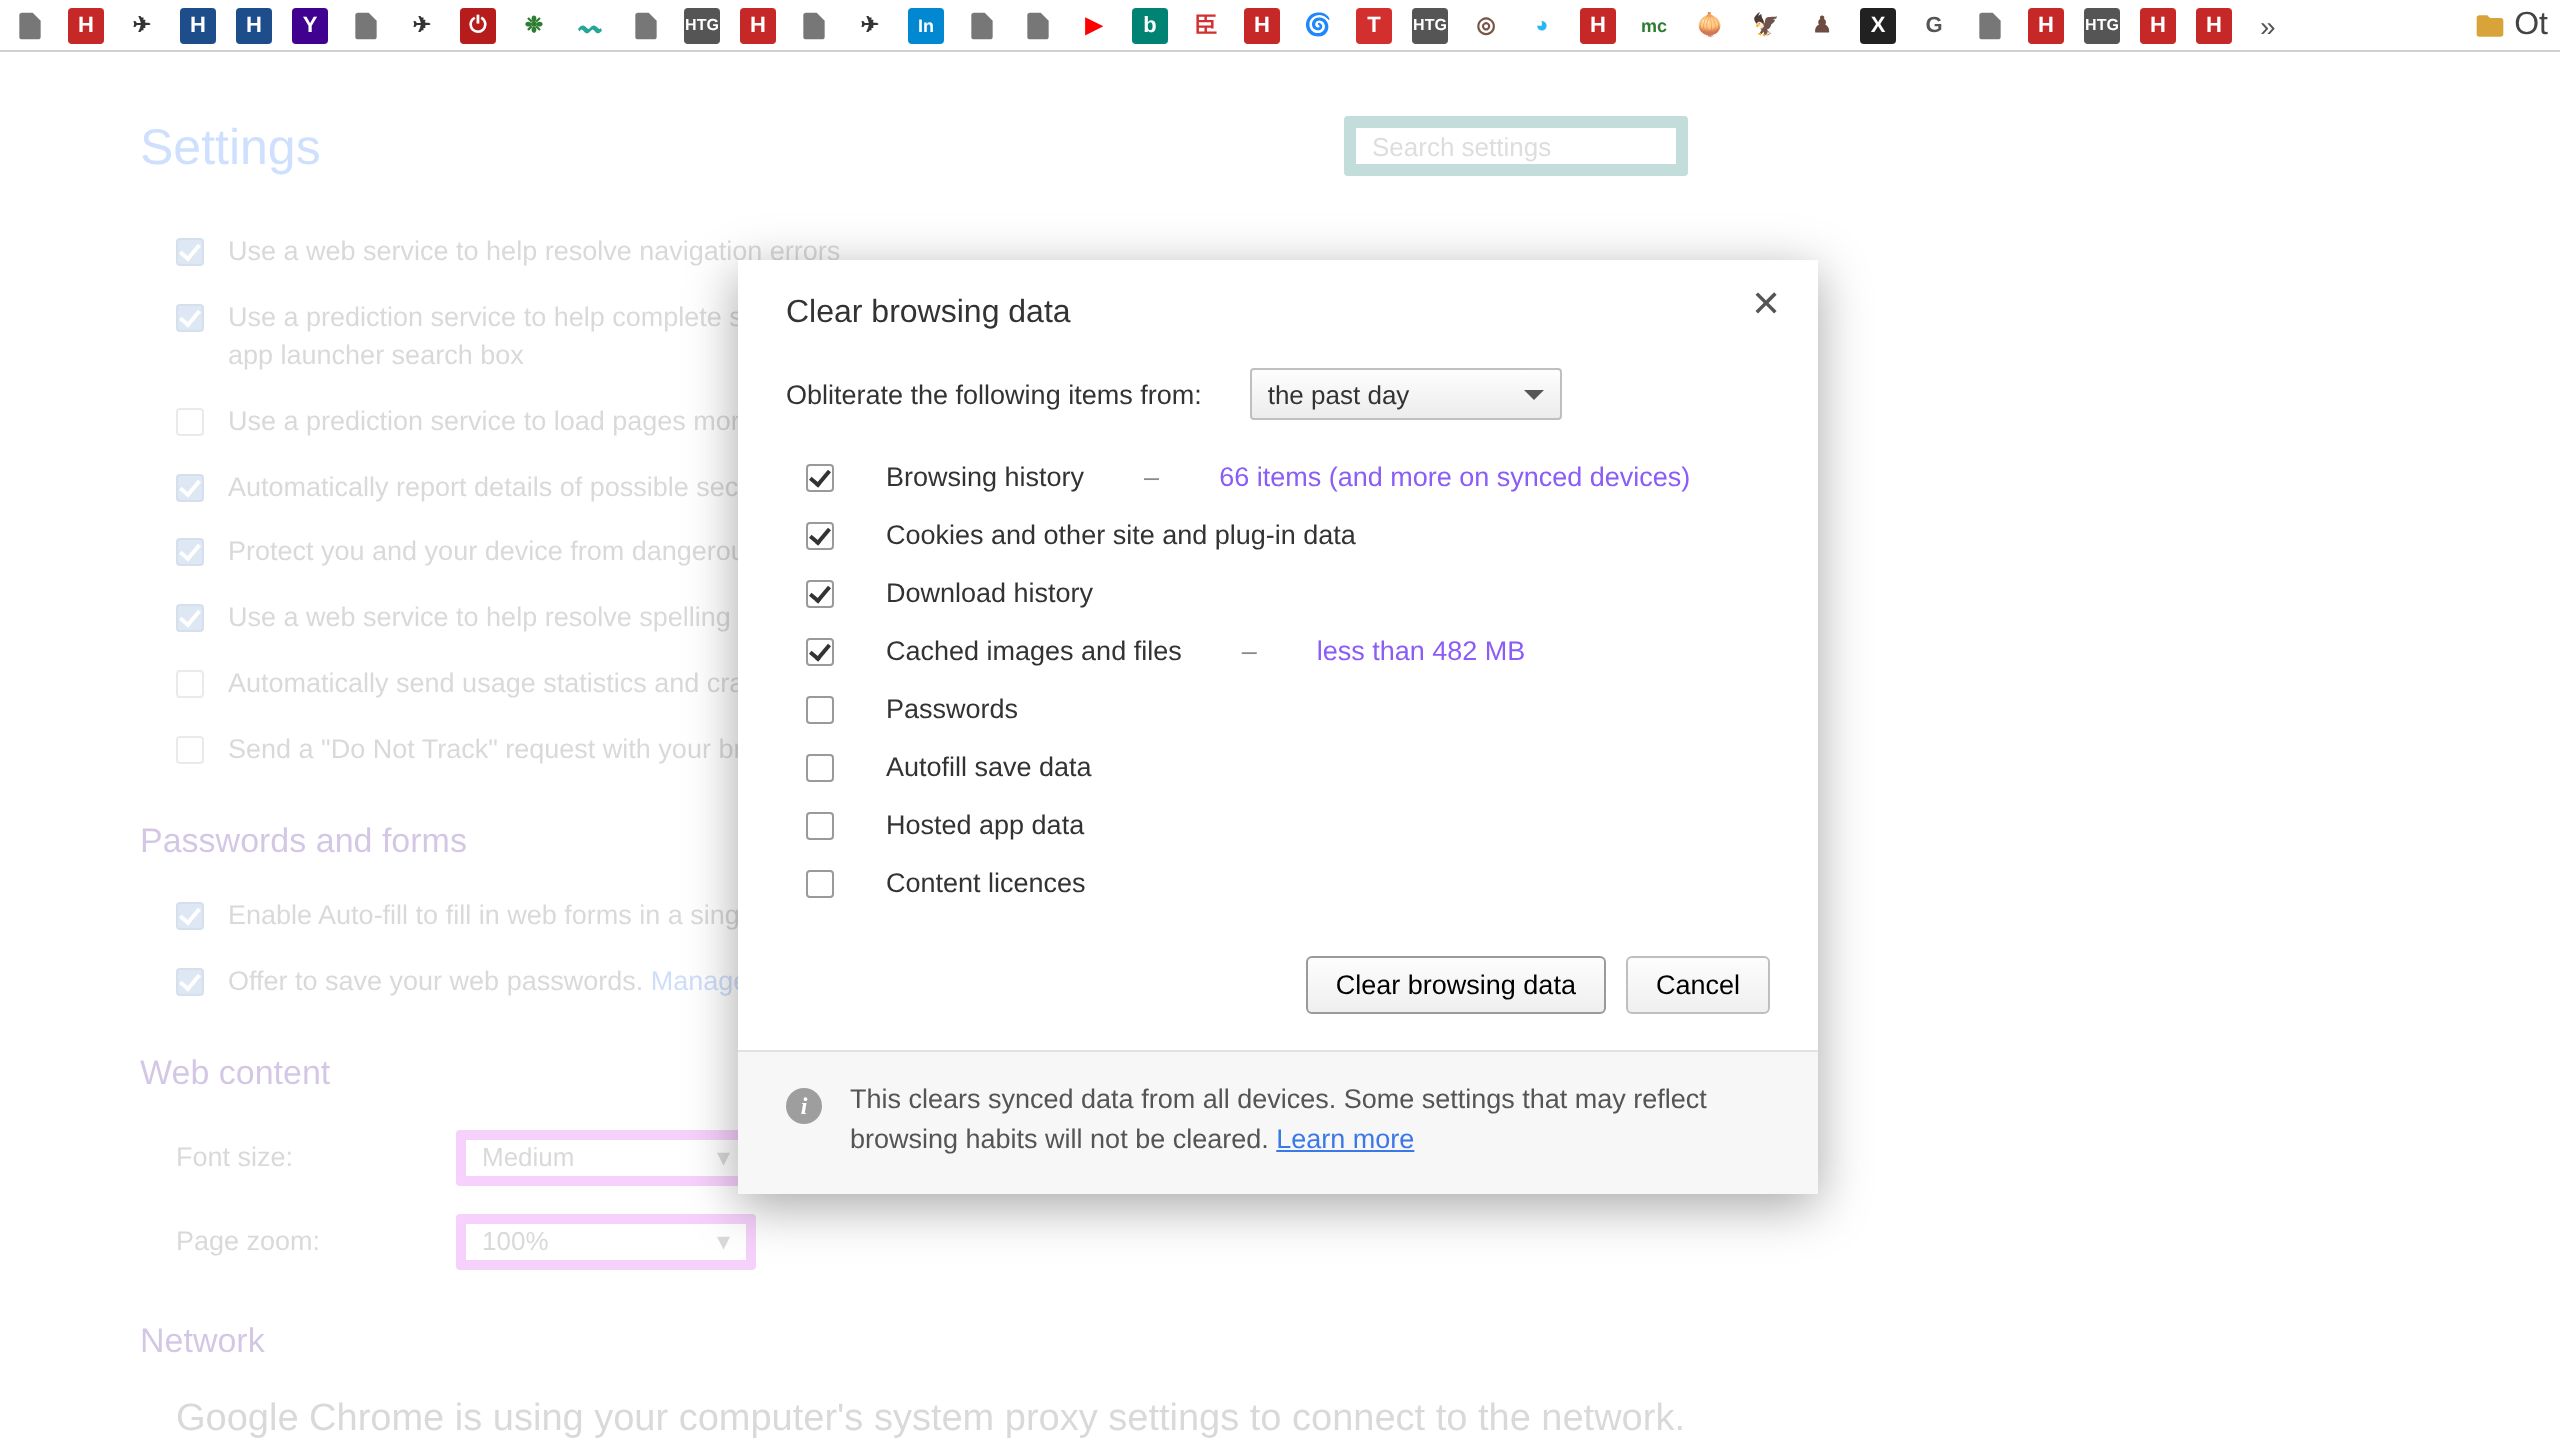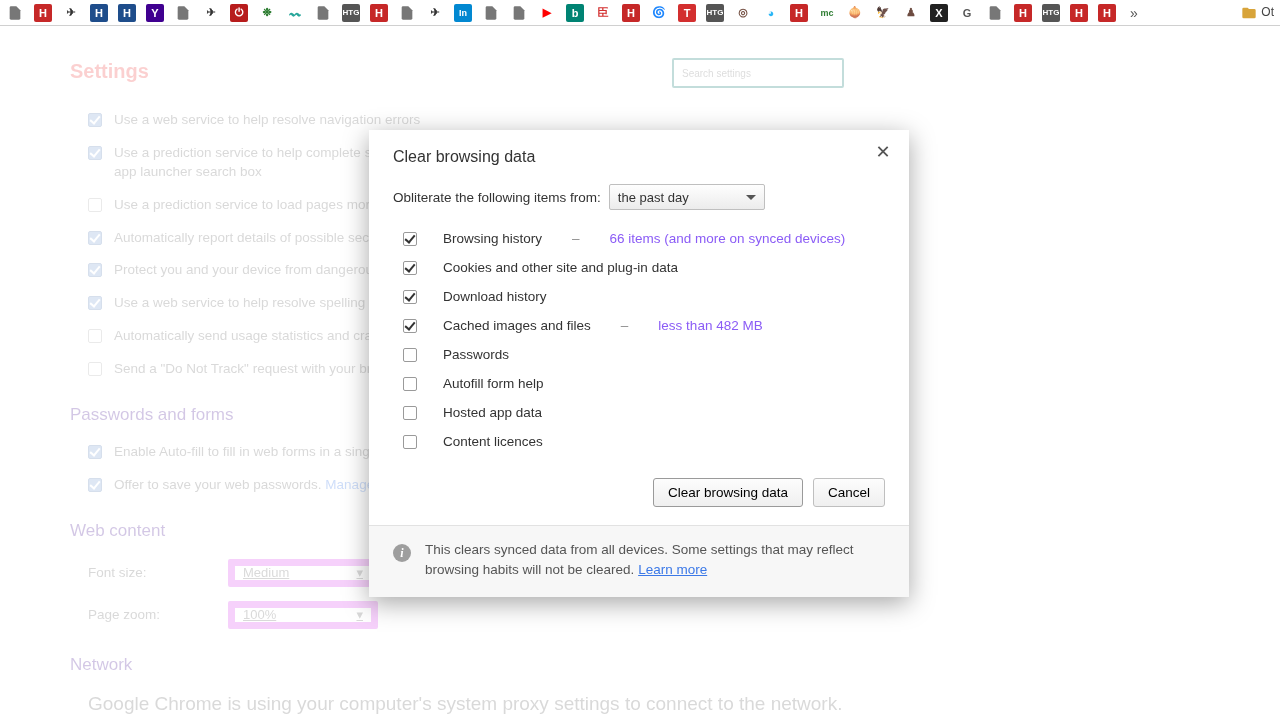--- a/index.html
+++ b/index.html
@@ -24,48 +24,48 @@
   }
   .bm {
     width: 18px; height: 18px;
     display: flex; align-items: center; justify-content: center;
     font-size: 11px; font-weight: bold;
     color: #555;
     border-radius: 2px;
     flex: 0 0 auto;
   }
   .bm svg { width: 16px; height: 16px; }
-  .bm-folder { display:flex; gap:4px; font-size:12px; color:#444;}
+  .bm-folder { display:flex; align-items:center; gap:4px; font-size:16px; color:#444;}
   .bm-more { font-size: 14px; color:#555; padding:0 4px;}
   
   .settings-page {
     padding: 34px 70px;
     color: #666;
     font-size: 14px;
     position: relative;
     filter: opacity(0.55);
   }
   .settings-title {
-    font-size: 20px;
-    font-weight: 700;
-    color: #ef4444;
+    font-size: 25px;
+    font-weight: 400;
+    color: #3b82f6;
     margin-bottom: 28px;
   }
   .search-wrap {
     position: absolute;
     top: 32px;
     left: 672px;
   }
   .search-input {
     width: 172px;
     height: 30px;
-    border: 2px solid #0f766e;
+    border: 6px solid #0f766e;
     border-radius: 2px;
     padding: 0 8px;
-    font-size: 10px;
+    font-size: 13px;
     color: #8b5cf6;
   }
   .opt-row {
     display: flex;
     align-items: flex-start;
     gap: 12px;
     margin-bottom: 14px;
     padding-left: 18px;
   }
   .chk {
@@ -84,23 +84,23 @@
     transform: rotate(40deg);
   }
   .opt-label { font-size: 13.5px; max-width: 560px; line-height: 1.4;}
   .section-h {
     font-size: 17px; color:#4c1d95; font-weight:400;
     margin: 26px 0 18px 0;
   }
   .formrow { display:flex; align-items:center; gap:60px; padding-left:18px; margin-bottom:14px;}
   .formrow label { font-size:13.5px; width:80px;}
   .sel {
-    width:150px; height:28px; border:7px solid #d946ef; border-radius:2px;
+    width:150px; height:28px; border:5px solid #d946ef; border-radius:2px;
     background:#fff; display:flex; align-items:center; justify-content:space-between;
-    padding:0 8px; font-size:13px; color:#666;text-decoration:underline;
+    padding:0 8px; font-size:13px; color:#666;
   }
   .net-text { font-size:19px; padding-left:18px; margin-bottom:0;}
   .link { color:#3b78e7; }
   
   .scrim {
     position:absolute; inset:26px 0 0 0;
     background: rgba(255,255,255,0.55);
   }
   
   .dialog {
@@ -116,21 +116,21 @@
     padding: 18px 24px 8px 24px;
     position: relative;
   }
   .dlg-title { font-size: 16px; font-weight: 500; color:#333;}
   .dlg-close {
     position:absolute; right:14px; top:10px;
     font-size:18px; color:#555; cursor:pointer;
     width:24px; height:24px; display:flex; align-items:center; justify-content:center;
   }
   .dlg-body { padding: 10px 24px 4px 24px; }
-  .oblit-row { display:flex; align-items:center; gap:8px; font-size:13.5px; margin-bottom:14px;text-align:center;}
+  .oblit-row { display:flex; align-items:center; gap:24px; font-size:13.5px; margin-bottom:14px;text-align:center;}
   .dropdown {
     border:1px solid #bfbfbf; background:linear-gradient(#fefefe,#ececec);
     border-radius:2px; height:26px; width:156px;
     display:flex; align-items:center; justify-content:space-between;
     padding:0 8px; font-size:13px;
   }
   .dropdown .caret {
     width:0;height:0;border-left:5px solid transparent;border-right:5px solid transparent;
     border-top:5px solid #555;
   }
@@ -364,21 +364,21 @@
           <span>Cached images and files</span>
           <span class="dash">–</span>
           <span class="item-sub">less than 482 MB</span>
         </div>
         <div class="item-row">
           <div class="dchk"></div>
           <span>Passwords</span>
         </div>
         <div class="item-row">
           <div class="dchk"></div>
-          <span>Autofill form help</span>
+          <span>Autofill save data</span>
         </div>
         <div class="item-row">
           <div class="dchk"></div>
           <span>Hosted app data</span>
         </div>
         <div class="item-row">
           <div class="dchk"></div>
           <span>Content licences</span>
         </div>
       </div>

